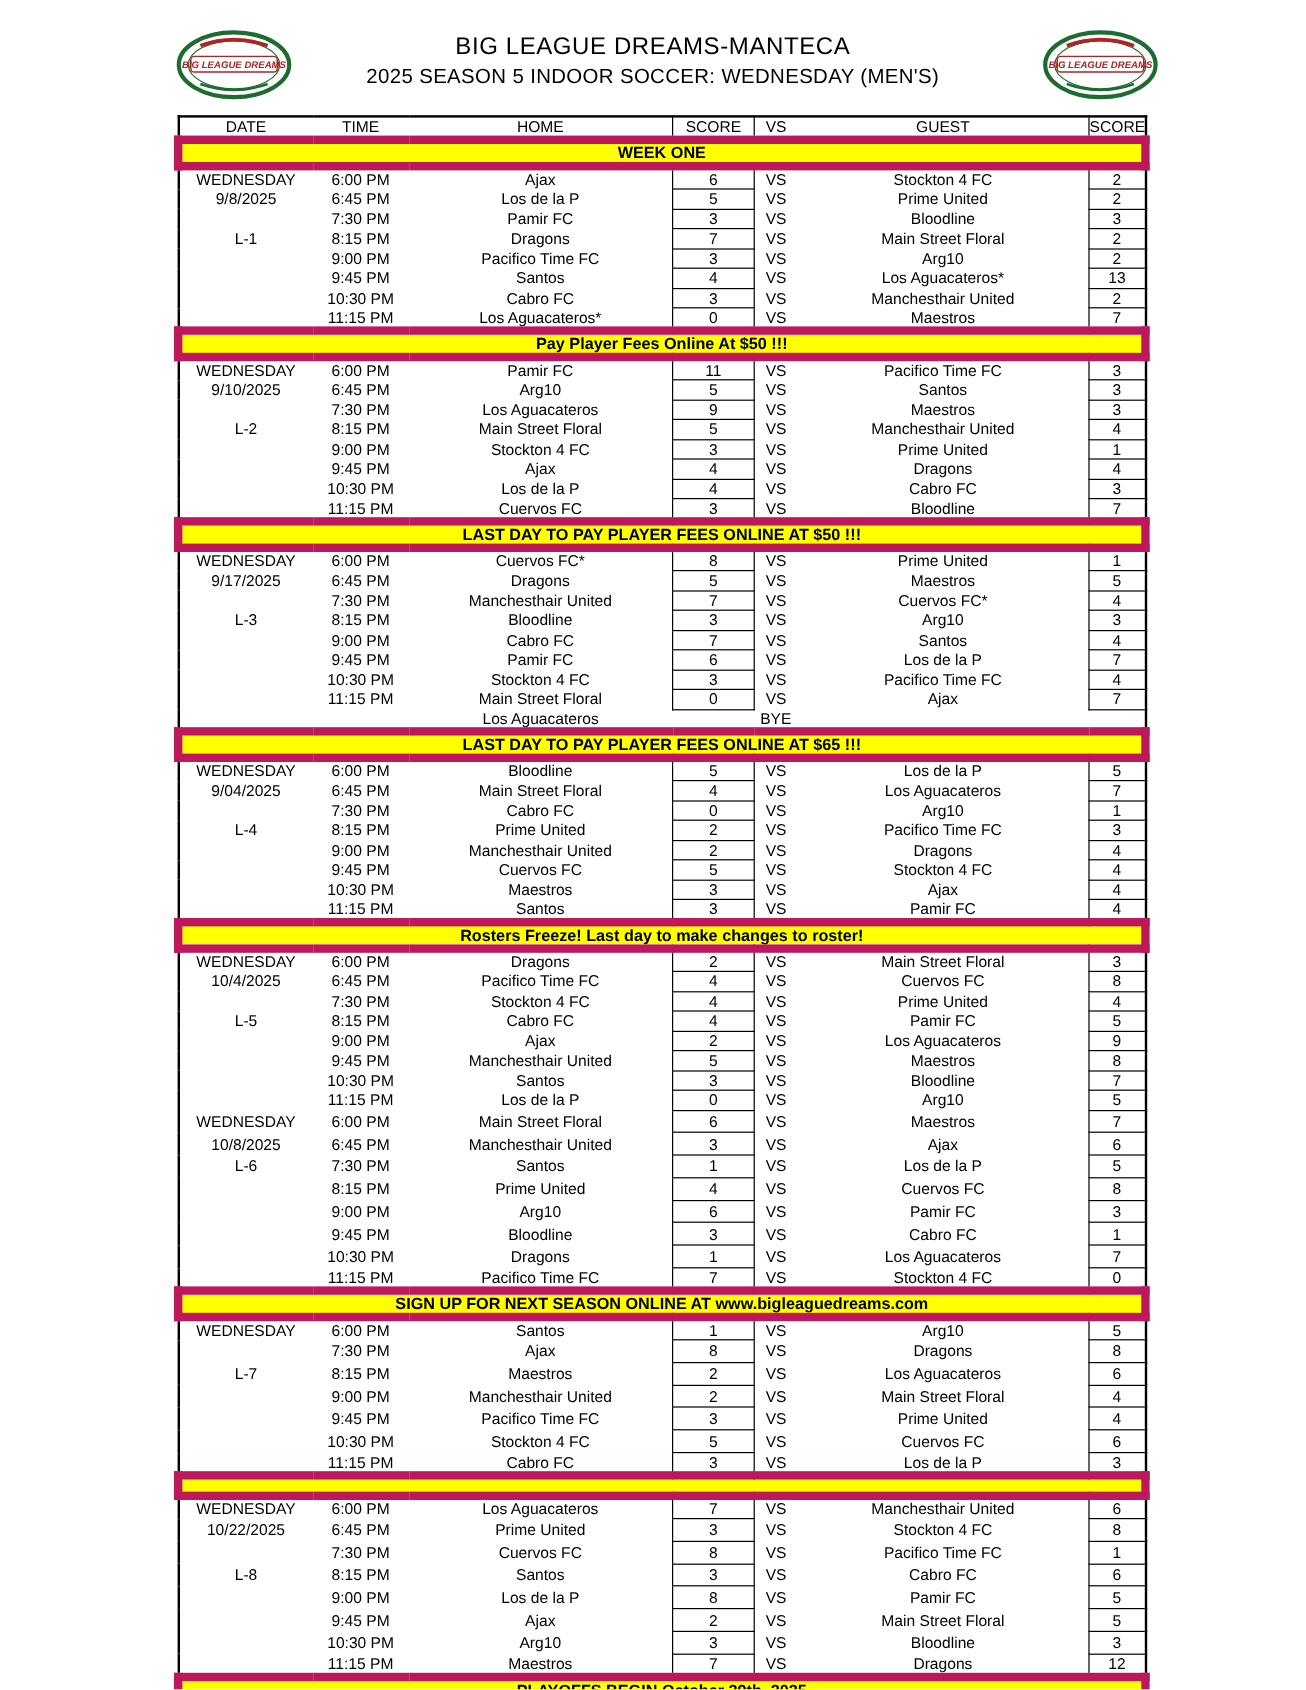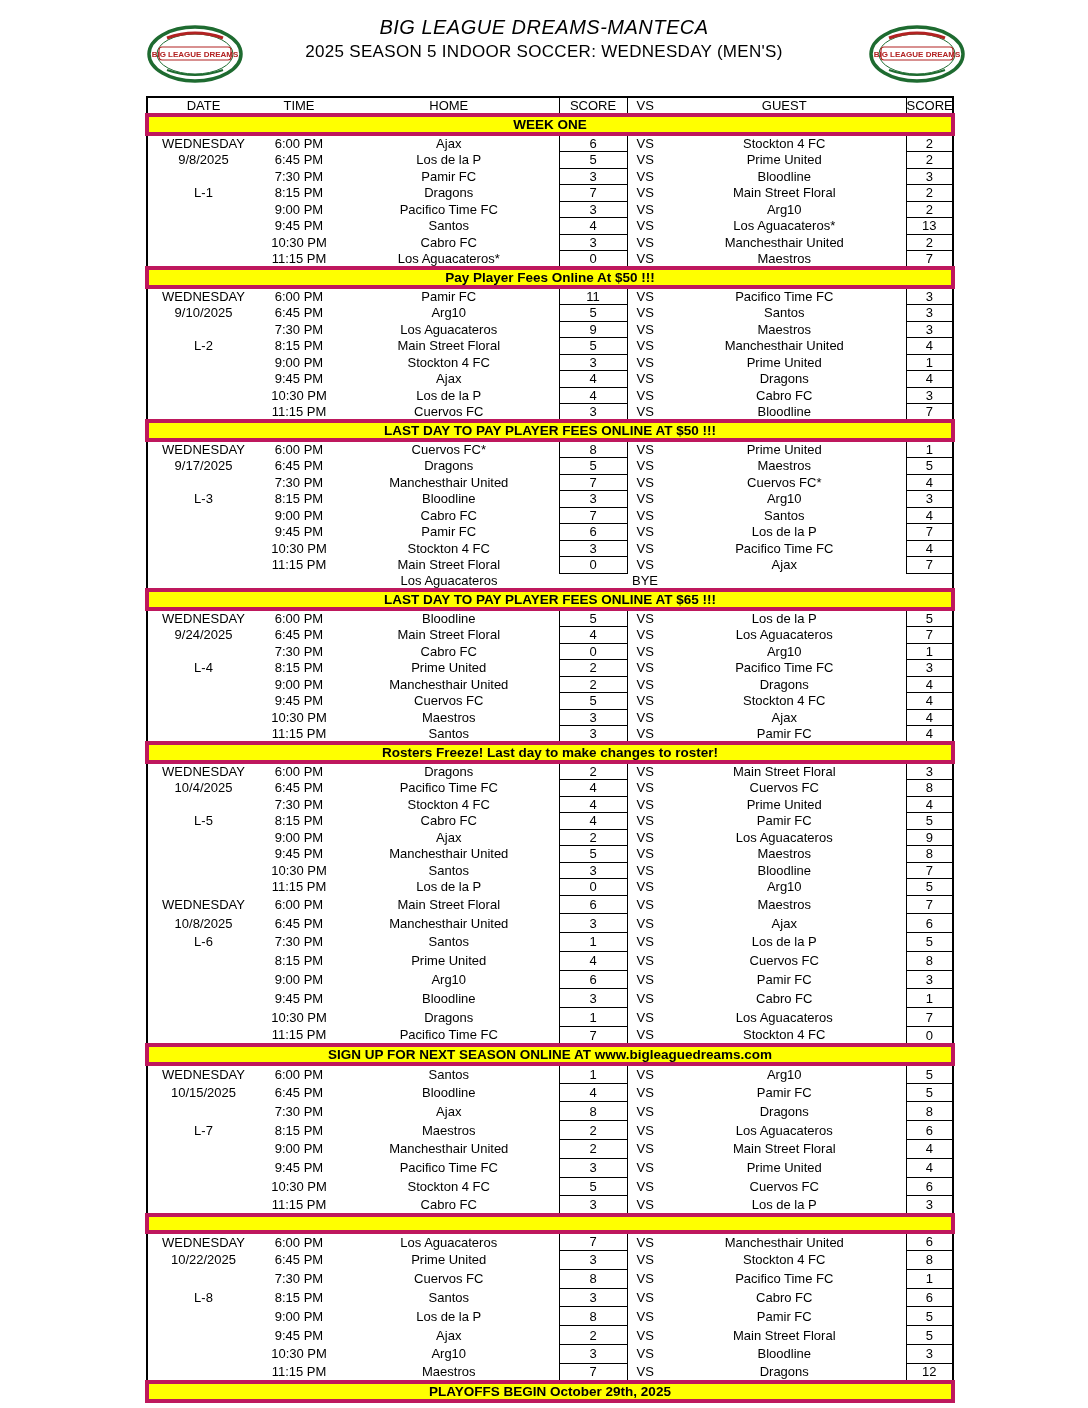--- a/index.html
+++ b/index.html
@@ -5,27 +5,26 @@
   * { margin:0; padding:0; box-sizing:border-box; }
   html,body { background:#ffffff; }
   body {
     width:1088px; height:1408px;
     font-family:"Liberation Sans", sans-serif;
     color:#000;
   }
   .page { position:relative; width:1088px; height:1408px; overflow:hidden; background:#fff; }
 
   .header { position:relative; height:88px; }
-  .logo { position:absolute; top:24px; width:98px; height:60px; }
+  .logo { position:absolute; top:24px; width:98px; height:60px;font-style:italic; }
   .logo-left  { left:146px; }
   .logo-right { right:122px; }
   .title {
     text-align:center; font-size:20px; letter-spacing:0.5px;
-    padding-top:16px;
-    font-style:italic;
+    padding-top:28px;
   }
   .subtitle {
     text-align:center; font-size:17px; letter-spacing:0.3px;
     padding-top:3px;
   }
 
   table.schedule {
     border-collapse:collapse;
     table-layout:fixed;
     width:806px;
@@ -44,21 +43,21 @@
     font-weight:normal; font-size:13px; height:18px;
     text-align:center; vertical-align:middle;
     border-bottom:1px solid #000;
   }
   tr.header-row th.c3, tr.header-row th.c6 {
     border-left:1px solid #000; border-right:1px solid #000;
   }
 
   tr.banner-row td {
     background:#FFFF00;
-    border:4px solid #be185d;
+    border:7px solid #be185d;
     font-weight:bold; font-size:13.5px;
     text-align:center; height:17px; vertical-align:middle;
     white-space:nowrap; overflow:hidden;
   }
 
   tr.game-row td {
     font-size:13px; text-align:center; vertical-align:middle;
     height:16.5px; padding:0; white-space:nowrap; overflow:hidden;
   }
   tr.game-row.tall td { height:18.8px; }
@@ -356,21 +355,21 @@
         <tr class="game-row">
           <td class="c0">WEDNESDAY</td>
           <td class="c1">6:00 PM</td>
           <td class="c2">Bloodline</td>
           <td class="c3 score-box">5</td>
           <td class="c4">VS</td>
           <td class="c5">Los de la P</td>
           <td class="c6 score-box">5</td>
         </tr>
         <tr class="game-row">
-          <td class="c0">9/24/2025</td>
+          <td class="c0">9/04/2025</td>
           <td class="c1">6:45 PM</td>
           <td class="c2">Main Street Floral</td>
           <td class="c3 score-box">4</td>
           <td class="c4">VS</td>
           <td class="c5">Los Aguacateros</td>
           <td class="c6 score-box">7</td>
         </tr>
         <tr class="game-row">
           <td class="c0"></td>
           <td class="c1">7:30 PM</td>
@@ -578,29 +577,20 @@
         <tr class="game-row tall">
           <td class="c0">WEDNESDAY</td>
           <td class="c1">6:00 PM</td>
           <td class="c2">Santos</td>
           <td class="c3 score-box">1</td>
           <td class="c4">VS</td>
           <td class="c5">Arg10</td>
           <td class="c6 score-box">5</td>
         </tr>
         <tr class="game-row tall">
-          <td class="c0">10/15/2025</td>
-          <td class="c1">6:45 PM</td>
-          <td class="c2">Bloodline</td>
-          <td class="c3 score-box">4</td>
-          <td class="c4">VS</td>
-          <td class="c5">Pamir FC</td>
-          <td class="c6 score-box">5</td>
-        </tr>
-        <tr class="game-row tall">
           <td class="c0"></td>
           <td class="c1">7:30 PM</td>
           <td class="c2">Ajax</td>
           <td class="c3 score-box">8</td>
           <td class="c4">VS</td>
           <td class="c5">Dragons</td>
           <td class="c6 score-box">8</td>
         </tr>
         <tr class="game-row tall">
           <td class="c0">L-7</td>

